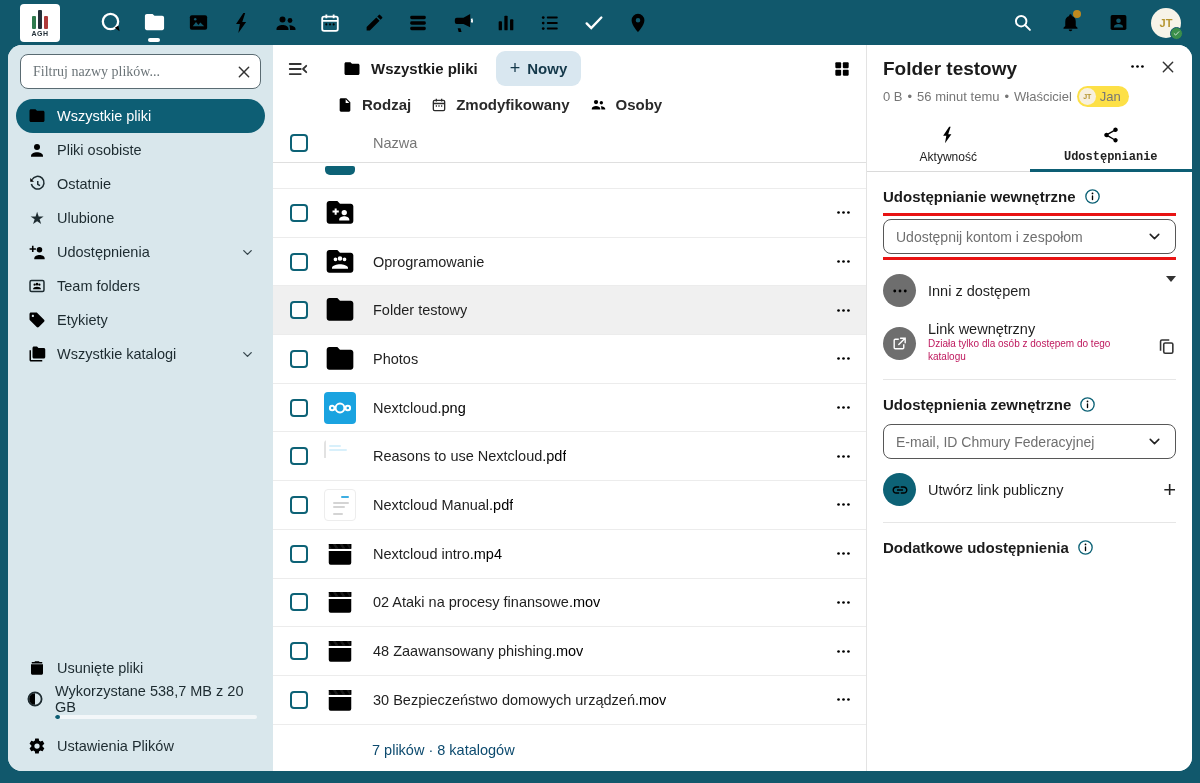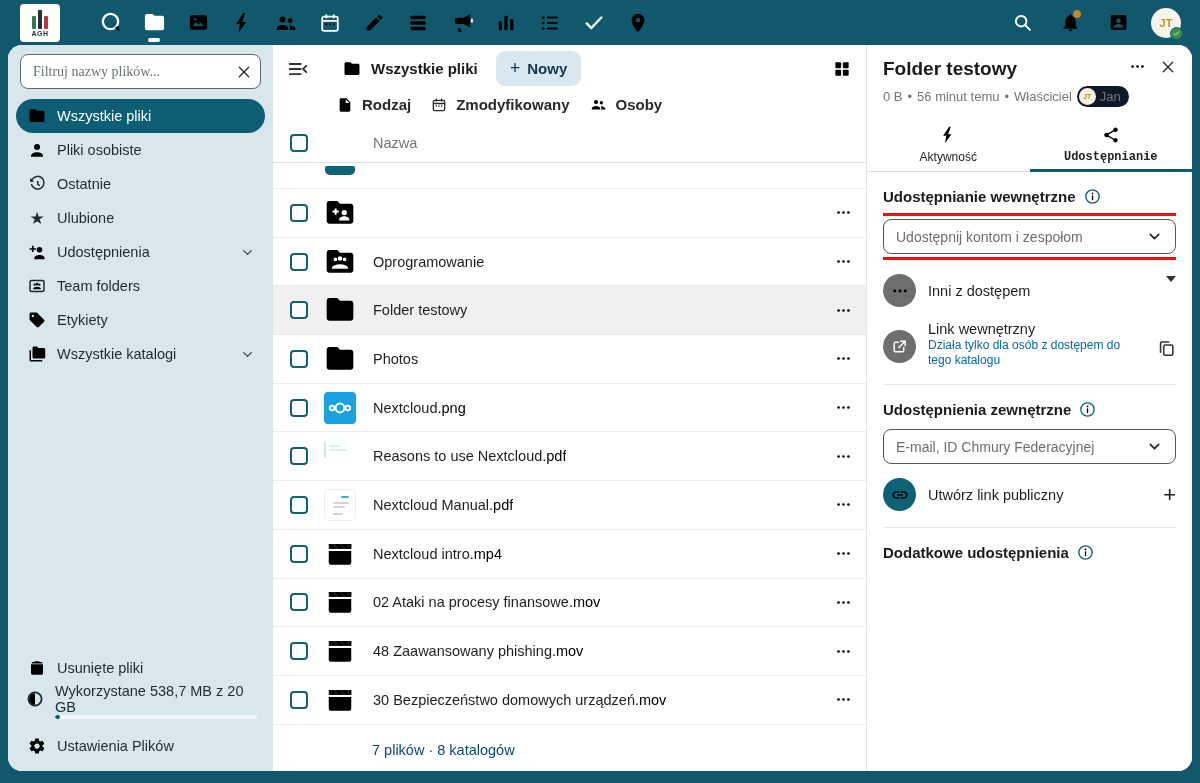--- a/index.html
+++ b/index.html
@@ -95,42 +95,42 @@
   .th-pdf2 .blue { background:#3daee2; }
   .vid-gray { color:#9a9a9a; }
 
   
   .rpanel { width:326px; flex:none; border-left:1px solid #e3e3e3; background:#fff; display:flex; flex-direction:column; padding:13px 16px 0 16px; }
   .rp-head { display:flex; align-items:flex-start; }
   .rp-title { font-size:19px; font-weight:bold; color:#1b1b1b; }
   .rp-actions { margin-left:auto; display:flex; align-items:center; gap:14px; color:#333; }
   .rp-actions .abtn { cursor:pointer; color:#333; }
   .rp-meta { margin-top:6px; font-size:13px; color:#767676; display:flex; align-items:center; gap:5px; flex-wrap:nowrap; }
-  .owner-pill { display:inline-flex; align-items:center; gap:4px; background:#0f172a; border-radius:11px; padding:2px 8px 2px 2px; }
+  .owner-pill { display:inline-flex; align-items:center; gap:4px; background:#fde047; border-radius:11px; padding:2px 8px 2px 2px; }
   .mini-av { width:17px; height:17px; border-radius:50%; background:#f7f0de; color:#b5942f; font-size:7px; font-weight:bold;
     display:flex; align-items:center; justify-content:center; }
   .rp-tabs { display:flex; margin:12px -16px 0 -16px; border-bottom:1px solid #dadada; }
   .rp-tab { flex:1; height:52px; display:flex; flex-direction:column; align-items:center; justify-content:center; gap:6px;
     font-size:12px; color:#222; cursor:pointer; position:relative; }
   .rp-tab.active { font-weight:bold;font-family:Liberation Mono, monospace; }
   .rp-tab.active::after { content:""; position:absolute; left:0; right:0; bottom:-1px; height:3px; background:#0d5e74; }
   .rp-body { flex:1; overflow:hidden; padding-top:16px; }
   .sec-h { display:flex; align-items:center; gap:8px; font-size:15px; font-weight:bold; color:#1b1b1b; }
   .info-ic { color:#0d6276; }
   .fake-select { height:35px; border:1.6px solid #575757; border-radius:8px; display:flex; align-items:center;
     padding:0 12px; font-size:14px; color:#6f6f6f; background:#fff; cursor:pointer; }
   .fake-select .chev { margin-left:auto; color:#222; }
   .red-annot { border:3px solid #e81313; border-radius:2px; padding:3px; margin:8px -6px 0 -6px; }
   .share-row { display:flex; align-items:center; margin-top:14px; gap:12px; }
   .crc { width:33px; height:33px; border-radius:50%; display:flex; align-items:center; justify-content:center; color:#fff; flex:none; }
   .crc-gray { background:#6e6e6e; }
   .crc-teal { background:#0d6276; }
   .srow-label { font-size:14.5px; color:#1f1f1f; }
   .srow-title { font-size:14.5px; color:#1f1f1f; }
-  .srow-desc { font-size:12px; color:#0369a1; line-height:1.25; margin-top:1px; max-width:212px; }
+  .srow-desc { font-size:10px; color:#be185d; line-height:1.25; margin-top:1px; max-width:212px; }
   .srow-right { margin-left:auto; color:#333; cursor:pointer; }
   .divider { height:1px; background:#e6e6e6; margin:16px 0; }
   .caret-down { width:0; height:0; border-left:5px solid transparent; border-right:5px solid transparent; border-top:6px solid #333; }
   .plus-glyph { font-size:22px; color:#222; font-weight:normal; line-height:1; }
 </style>
 </head>
 <body>
 
 <svg width="0" height="0" style="position:absolute">
   <symbol id="i-folder" viewBox="0 0 24 24">

